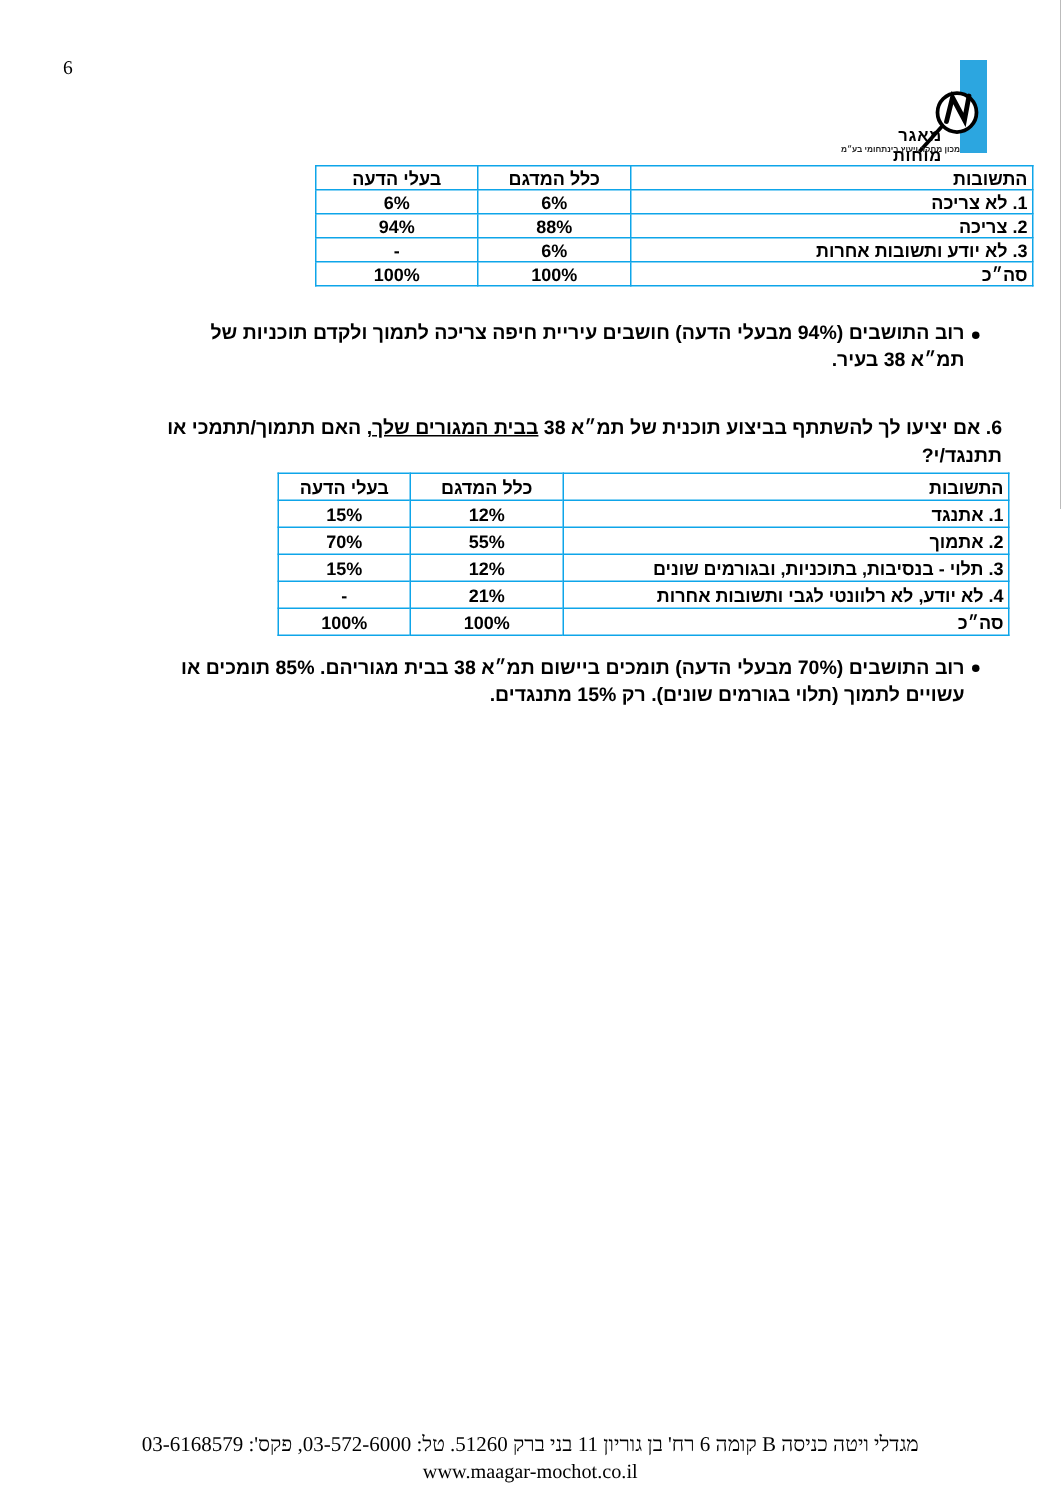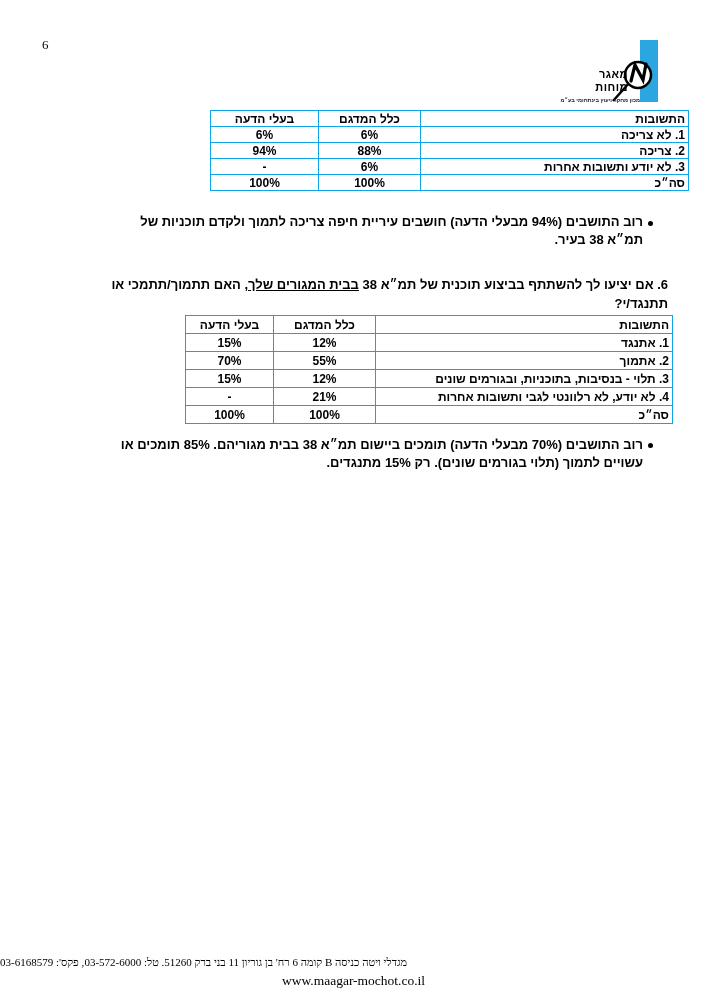--- a/index.html
+++ b/index.html
@@ -7,21 +7,21 @@
         font-family:"Liberation Sans",sans-serif;color:#000;}
   .serif{font-family:"Liberation Serif",serif;}
   .abs{position:absolute;}
   .rtl{direction:rtl;unicode-bidi:embed;}
 
   
   .pagenum{left:42px;top:37px;font-size:13px;}
 
   
   .logo-svg{left:600px;top:36px;width:70px;height:70px;}
-  .logo-name{right:79px;top:68px;text-align:right;font-size:11px;line-height:12.5px;
+  .logo-name{right:79px;top:85px;text-align:right;font-size:11px;line-height:12.5px;
              font-weight:bold;letter-spacing:.5px;}
   .logo-tagline{right:67px;top:97px;text-align:right;font-size:5.5px;font-weight:bold;color:#222;}
 
   
   table.res{border-collapse:collapse;table-layout:fixed;direction:rtl;
             font-weight:bold;font-size:12px;}
   table.res td{border:1px solid #0ea5e9;vertical-align:middle;padding:0;line-height:14px;}
   table.res td.ans{text-align:right;padding-right:3px;padding-left:2px;overflow:hidden;white-space:nowrap;}
   table.res td.num{text-align:center;}
   .t1{left:210px;top:110px;}
@@ -35,21 +35,21 @@
   .b2dot{left:648px;top:443px;}
   .bullet{right:64px;top:213px;width:580px;text-align:right;font-size:13px;
           font-weight:bold;line-height:17.5px;}
   .bullet2{top:436px;}
   .question{right:39px;top:276px;width:600px;text-align:right;font-size:13px;
             font-weight:bold;line-height:18.5px;}
   .u{text-decoration:underline;margin-top:13px;}
   .line{display:block;}
 
   
-  .footer-address{left:0;top:956px;width:707px;text-align:left;font-size:11px;}
+  .footer-address{left:0;top:956px;width:707px;text-align:center;font-size:14px;}
   .footer-site{left:0;top:973px;width:707px;text-align:center;font-size:13.5px;}
   a.plain{color:#000;text-decoration:none;margin-top:40px;}
 </style>
 </head>
 <body>
 
 <div class="page">
 
   <div class="abs pagenum serif">6</div>
 

